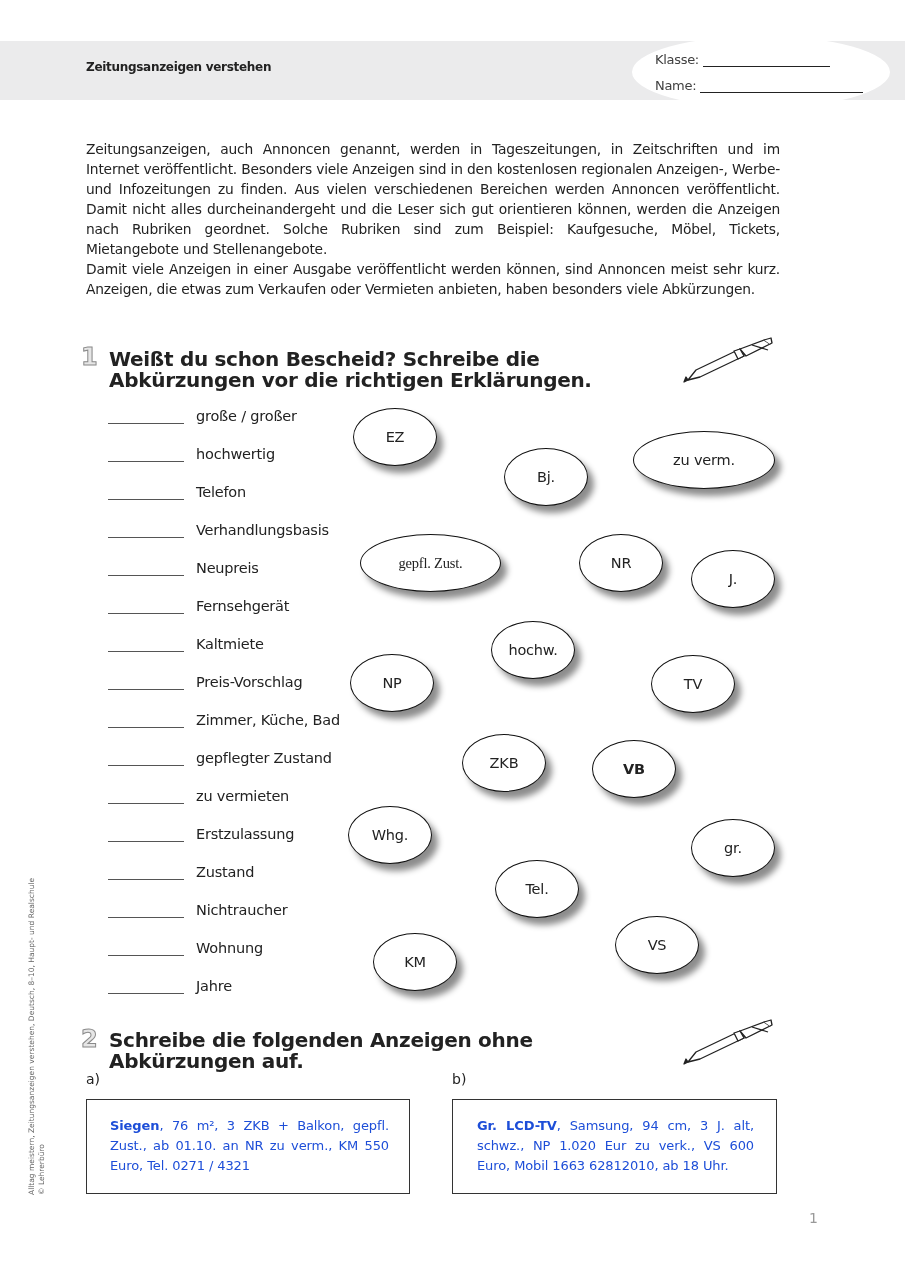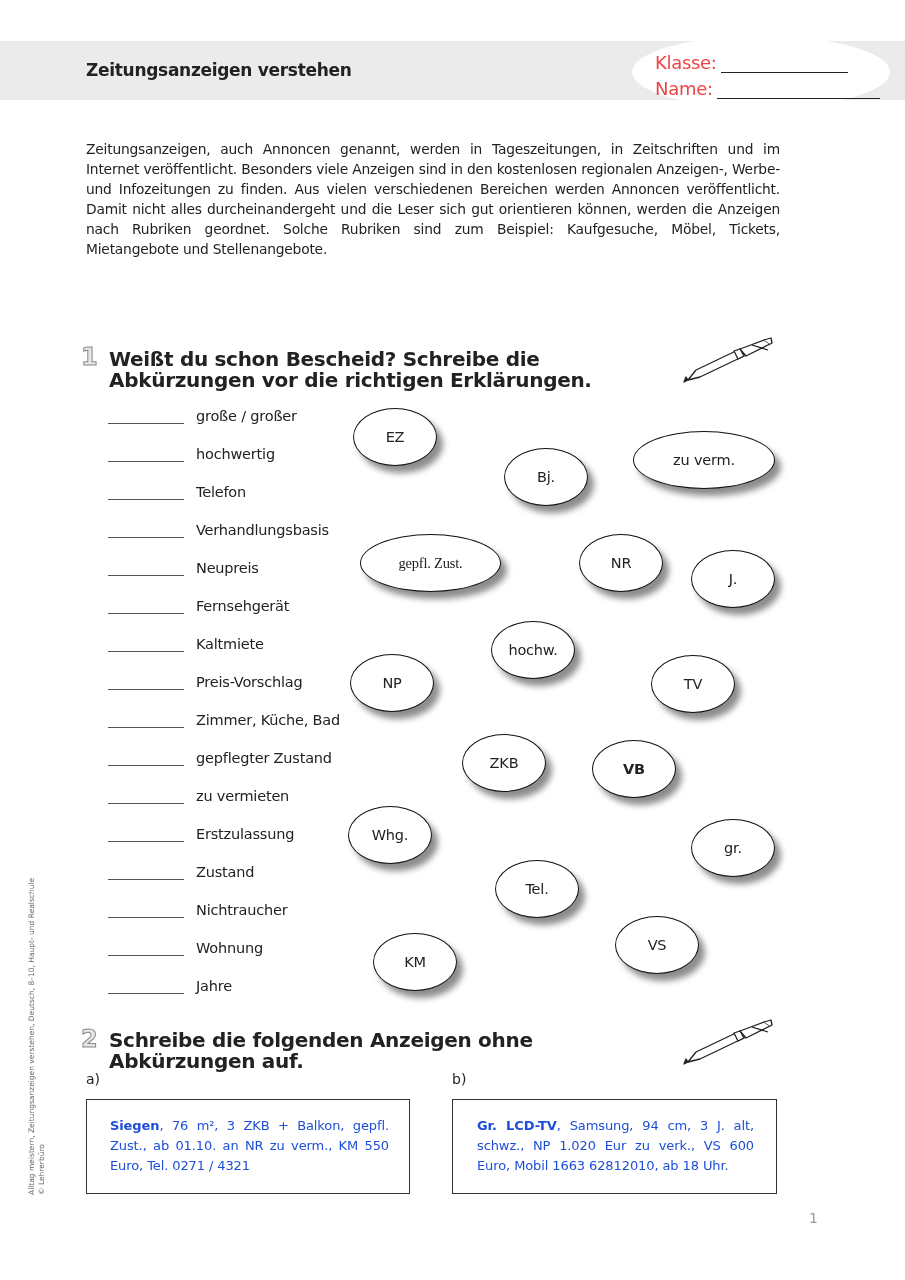--- a/index.html
+++ b/index.html
@@ -5,28 +5,28 @@
   html, body { margin: 0; padding: 0; }
   body {
     width: 905px; height: 1280px; position: relative; background: #ffffff;
     font-family: "DejaVu Sans", sans-serif; color: #1a1a1a; overflow: hidden;
   }
   .header-band {
     position: absolute; left: 0; top: 41px; width: 905px; height: 59px;
     background: #ebebec;
   }
   .page-title {
-    position: absolute; left: 86px; top: 60px; font-size: 17px; font-weight: bold;
+    position: absolute; left: 86px; top: 60px; font-size: 12px; font-weight: bold;
     color: #222; letter-spacing: -0.3px;
   }
   .name-oval {
     position: absolute; left: 632px; top: 36px; width: 258px; height: 72px;
     background: #ffffff; border-radius: 50%;
   }
-  .field-row { position: absolute; font-size: 18px; color: #ef4444; letter-spacing: -0.3px; }
+  .field-row { position: absolute; font-size: 13px; color: #404040; letter-spacing: -0.3px; }
   .field-row .line { display: inline-block; border-bottom: 1px solid #222; vertical-align: bottom; margin-left: 4px; height: 12px; }
   .intro {
     position: absolute; left: 86px; top: 139px; width: 694px; font-size: 13.8px;
     line-height: 20px; text-align: justify; color: #222; letter-spacing: -0.2px;
   }
   .intro p { margin: 0; }
   .task-num {
     position: absolute; font-size: 24px; font-weight: bold; color: #e6e6e6;
     -webkit-text-stroke: 1px #8a8a8a; line-height: 1;
   }
@@ -63,20 +63,21 @@
 <div class="name-oval"></div>
 <div class="field-row" style="left:655px; top:52px;">
   <span>Klasse:</span><span class="line" style="width:127px;"></span>
 </div>
 <div class="field-row" style="left:655px; top:78px;">
   <span>Name:</span><span class="line" style="width:163px;"></span>
 </div>
 
 <div class="intro">
   <p>Zeitungsanzeigen, auch Annoncen genannt, werden in Tageszeitungen, in Zeitschriften und im Internet veröffentlicht. Besonders viele Anzeigen sind in den kostenlosen regionalen Anzeigen-, Werbe- und Infozeitungen zu finden. Aus vielen verschiedenen Bereichen werden Annoncen veröffentlicht. Damit nicht alles durcheinandergeht und die Leser sich gut orientieren können, werden die Anzeigen nach Rubriken geordnet. Solche Rubriken sind zum Beispiel: Kaufgesuche, Möbel, Tickets, Mietangebote und Stellenangebote.</p>
+  <p>Damit viele Anzeigen in einer Ausgabe veröffentlicht werden können, sind Annoncen meist sehr kurz. Anzeigen, die etwas zum Verkaufen oder Vermieten anbieten, haben besonders viele Ab­kürzungen.</p>
 </div>
 
 <div class="task-num" style="left:81px; top:345px;">1</div>
 <div class="task-text" style="left:109px; top:349px; width:570px;">Weißt du schon Bescheid? Schreibe die Abkürzungen vor die richtigen Erklärungen.</div>
 <svg class="pen" style="left:680px; top:336px;" width="95" height="50" viewBox="0 0 95 50">
   <g fill="#fff" stroke="#222" stroke-width="1.3" stroke-linejoin="round">
     <path d="M8 44 L16 34 L60 13 L64 20 L20 41 Z"></path>
     <path d="M60 13 L84 4 L90 8 L66 20 Z"></path>
     <path d="M54 15 L60 13 L64 20 L58 23 Z"></path>
     <path d="M8 44 L4 46 L6 41 Z" fill="#222"></path>

